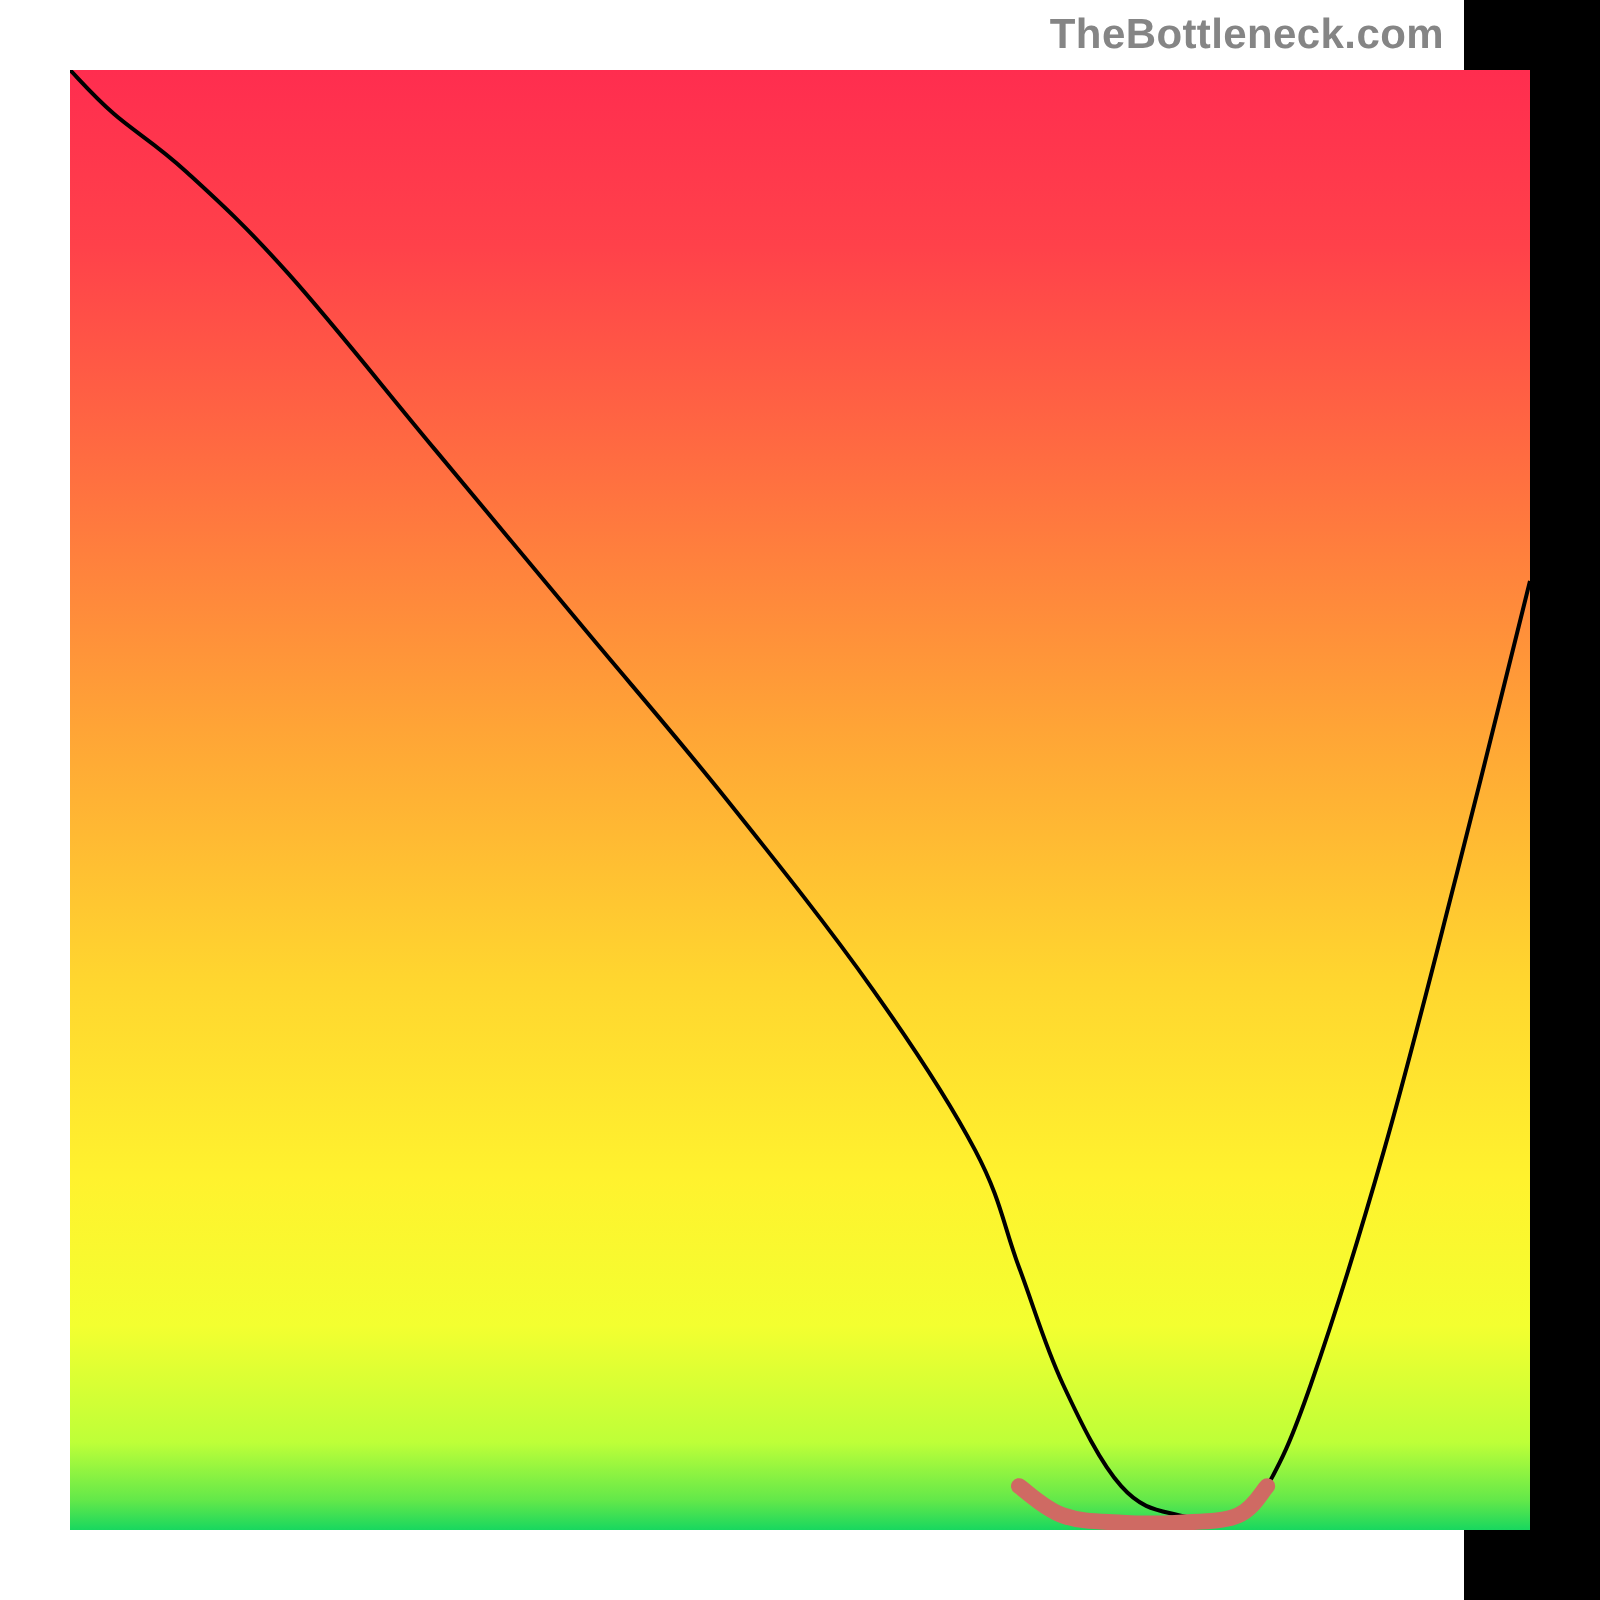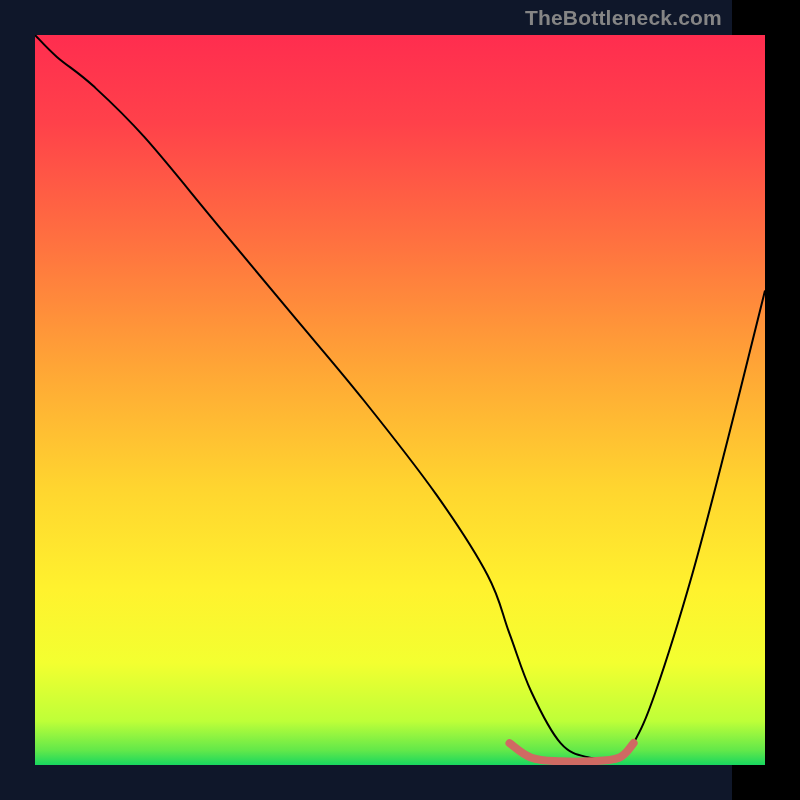--- a/index.html
+++ b/index.html
@@ -9,21 +9,21 @@
     height: 800px;
     background: #000;
     overflow: hidden;
   }
   .frame {
     position: absolute;
     left: 0;
     top: 0;
     width: 732px;
     height: 800px;
-    background: #0f172a;
+    background: #ffffff;
     text-align: center;
   }
   .plot {
     position: absolute;
     left: 35px;
     top: 35px;
     width: 730px;
     height: 730px;
     overflow: hidden;
   }

